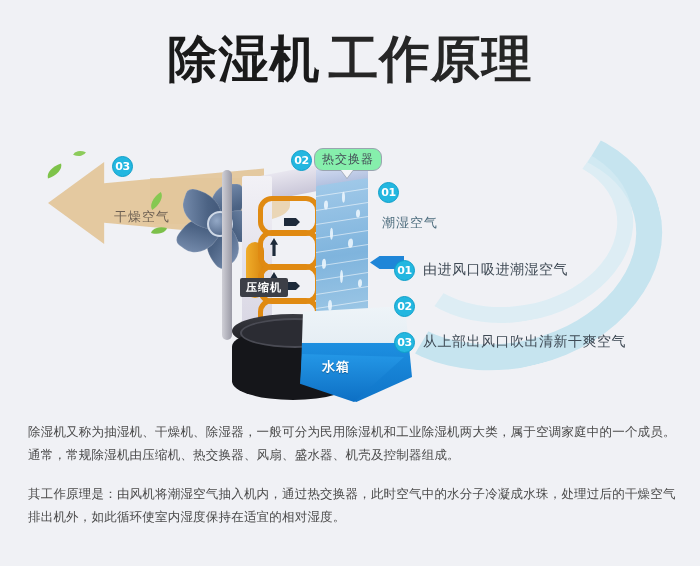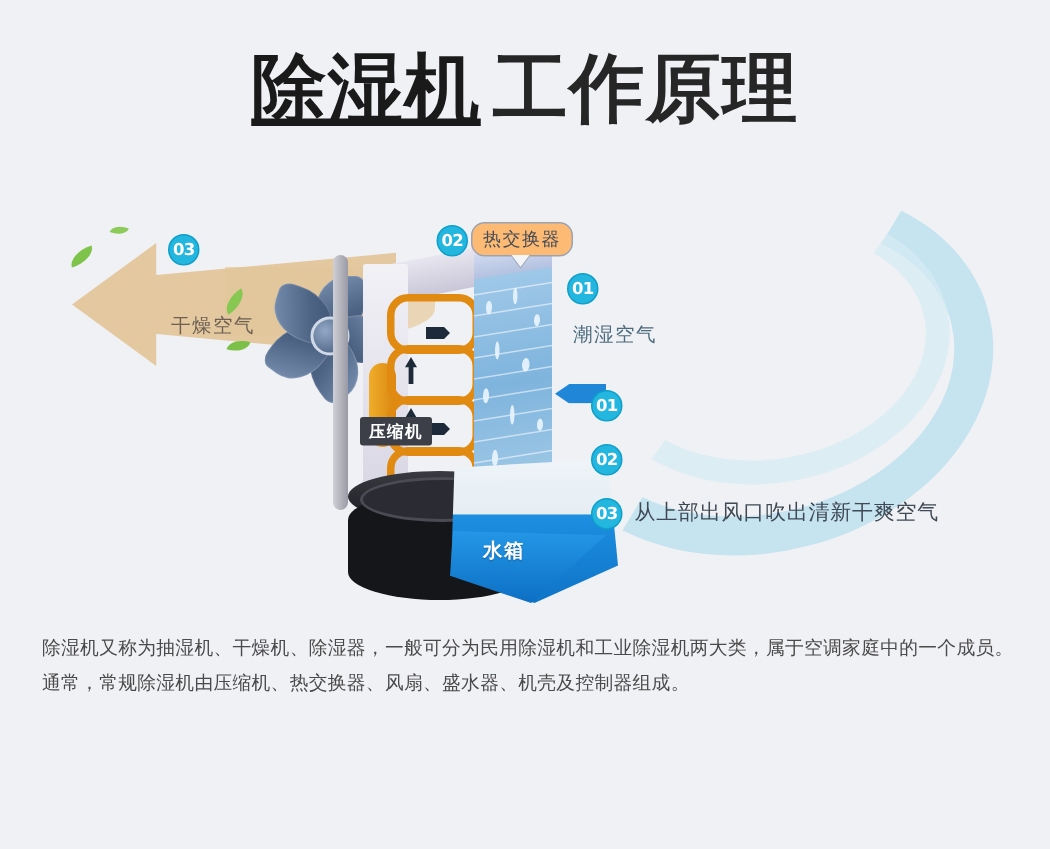--- a/index.html
+++ b/index.html
@@ -30,21 +30,21 @@
     width: 700px;
     text-align: center;
     white-space: nowrap;
   }
   .title-main, .title-sub {
     font-size: 50px;
     font-weight: bold;
     letter-spacing: 1px;
     line-height: 1;
   }
-  .title-main { color: #1a1a1a; text-decoration: underline; }
+  .title-main { color: #1a1a1a; }
   .title-sub  { color: #262626; margin-left: 8px; }
 
   
   .stage {
     position: absolute;
     top: 118px;
     left: 0;
     width: 700px;
     height: 285px;
   }
@@ -308,21 +308,21 @@
     white-space: nowrap;
   }
   .lbl-dry   { left: 114px; top: 208px; color:#6d6053; }
   .badge-03d { position: absolute; left: 112px; top: 156px; }
   .lbl-humid { left: 382px; top: 214px; color:#4b6b7c;text-align:center; }
   .badge-01d { position: absolute; left: 378px; top: 182px; }
 
   .callout {
     position: absolute;
     left: 314px; top: 148px;
-    background: #fdba74;
+    background: #86efac;
     border: 1px solid #9aa4b0;
     border-radius: 9px;
     padding: 2px 7px;
     font-size: 12px;
     color: #434b55;
     letter-spacing: 1px;
     white-space: nowrap;
   }
   .callout::after {
     content: "";
@@ -461,27 +461,29 @@
 
   <span class="badge badge-01d">01</span>
   <div class="lbl lbl-humid">潮湿空气</div>
 
   <span class="badge badge-02d">02</span>
   <div class="callout">热交换器</div>
 
   <div class="legend">
     <div class="legend-row">
       <span class="badge">01</span>
+      <span class="legend-text">由进风口吸进潮湿空气</span>
     </div>
     <div class="legend-row">
       <span class="badge">02</span>
     </div>
     <div class="legend-row">
       <span class="badge">03</span>
       <span class="legend-text">从上部出风口吹出清新干爽空气</span>
     </div>
   </div>
 
   <div class="copy">
     <p>除湿机又称为抽湿机、干燥机、除湿器，一般可分为民用除湿机和工业除湿机两大类，属于空调家庭中的一个成员。通常，常规除湿机由压缩机、热交换器、风扇、盛水器、机壳及控制器组成。</p>
+    <p>其工作原理是：由风机将潮湿空气抽入机内，通过热交换器，此时空气中的水分子冷凝成水珠，处理过后的干燥空气排出机外，如此循环使室内湿度保持在适宜的相对湿度。</p>
   </div>
 
 </div>
 
 </body></html>

